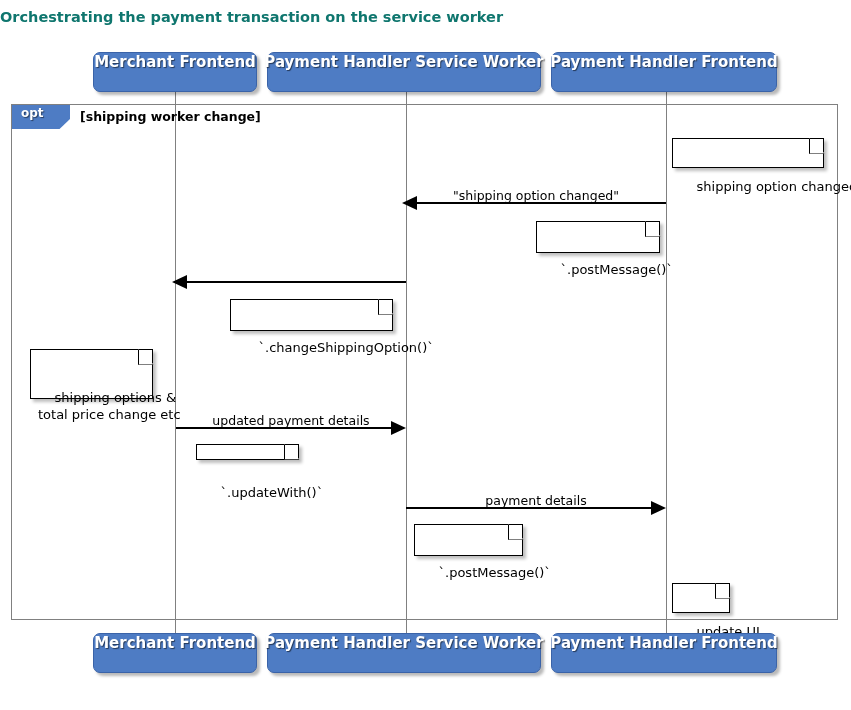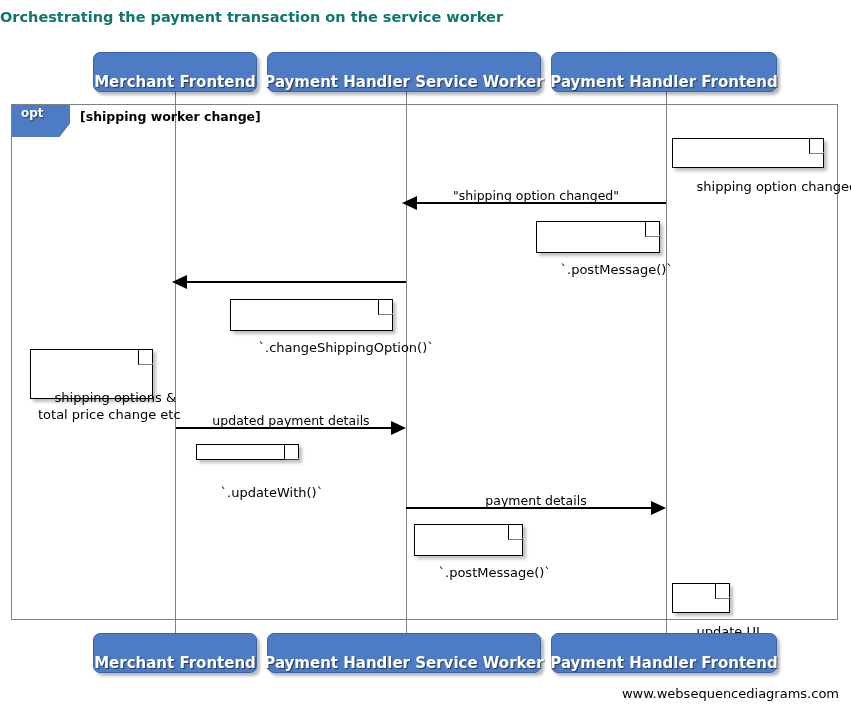--- a/index.html
+++ b/index.html
@@ -36,21 +36,21 @@
   .participant {
     position: absolute;
     box-sizing: border-box;
     background: #4e7cc4;
     border: 1px solid #3a63a8;
     border-radius: 7px;
     color: #ffffff;
     font-size: 15px;
     font-weight: bold;
     display: flex;
-    align-items: flex-end;
+    align-items: flex-start;
     justify-content: center;
     text-shadow: 1px 1px 1px rgba(0,0,0,0.55);
     box-shadow: 3px 3px 3px rgba(0,0,0,0.28);
     white-space: nowrap;
     height: 40px;
   }
   
   .lifeline {
     position: absolute;
     width: 1px;
@@ -64,21 +64,21 @@
     background: transparent;
   }
   .frame-tag {
     position: absolute;
     box-sizing: border-box;
     background: #4e7cc4;
     color: #ffffff;
     font-size: 12px;
     font-weight: bold;
     padding: 1px 0 9px 9px;
-    height: 32px;
+    height: 24px;
     line-height: 15px;
     width: 58px;
     text-shadow: 1px 1px 1px rgba(0,0,0,0.5);
     clip-path: polygon(0 0, 100% 0, 100% 58%, 82% 100%, 0 100%);
   }
   .frame-cond {
     position: absolute;
     font-size: 12.5px;
     font-weight: bold;
     color: #000000;
@@ -236,15 +236,14 @@
   <div class="participant" style="left:93px; top:633px; width:164px;">
     <span>Merchant Frontend</span>
   </div>
   <div class="participant" style="left:267px; top:633px; width:274px;">
     <span>Payment Handler Service Worker</span>
   </div>
   <div class="participant" style="left:551px; top:633px; width:226px;">
     <span>Payment Handler Frontend</span>
   </div>
 
-  <div class="footer" style="right:12px; top:686px;">www.websequencediagrams.com</div>
 
 </div>
 
 </body></html>

